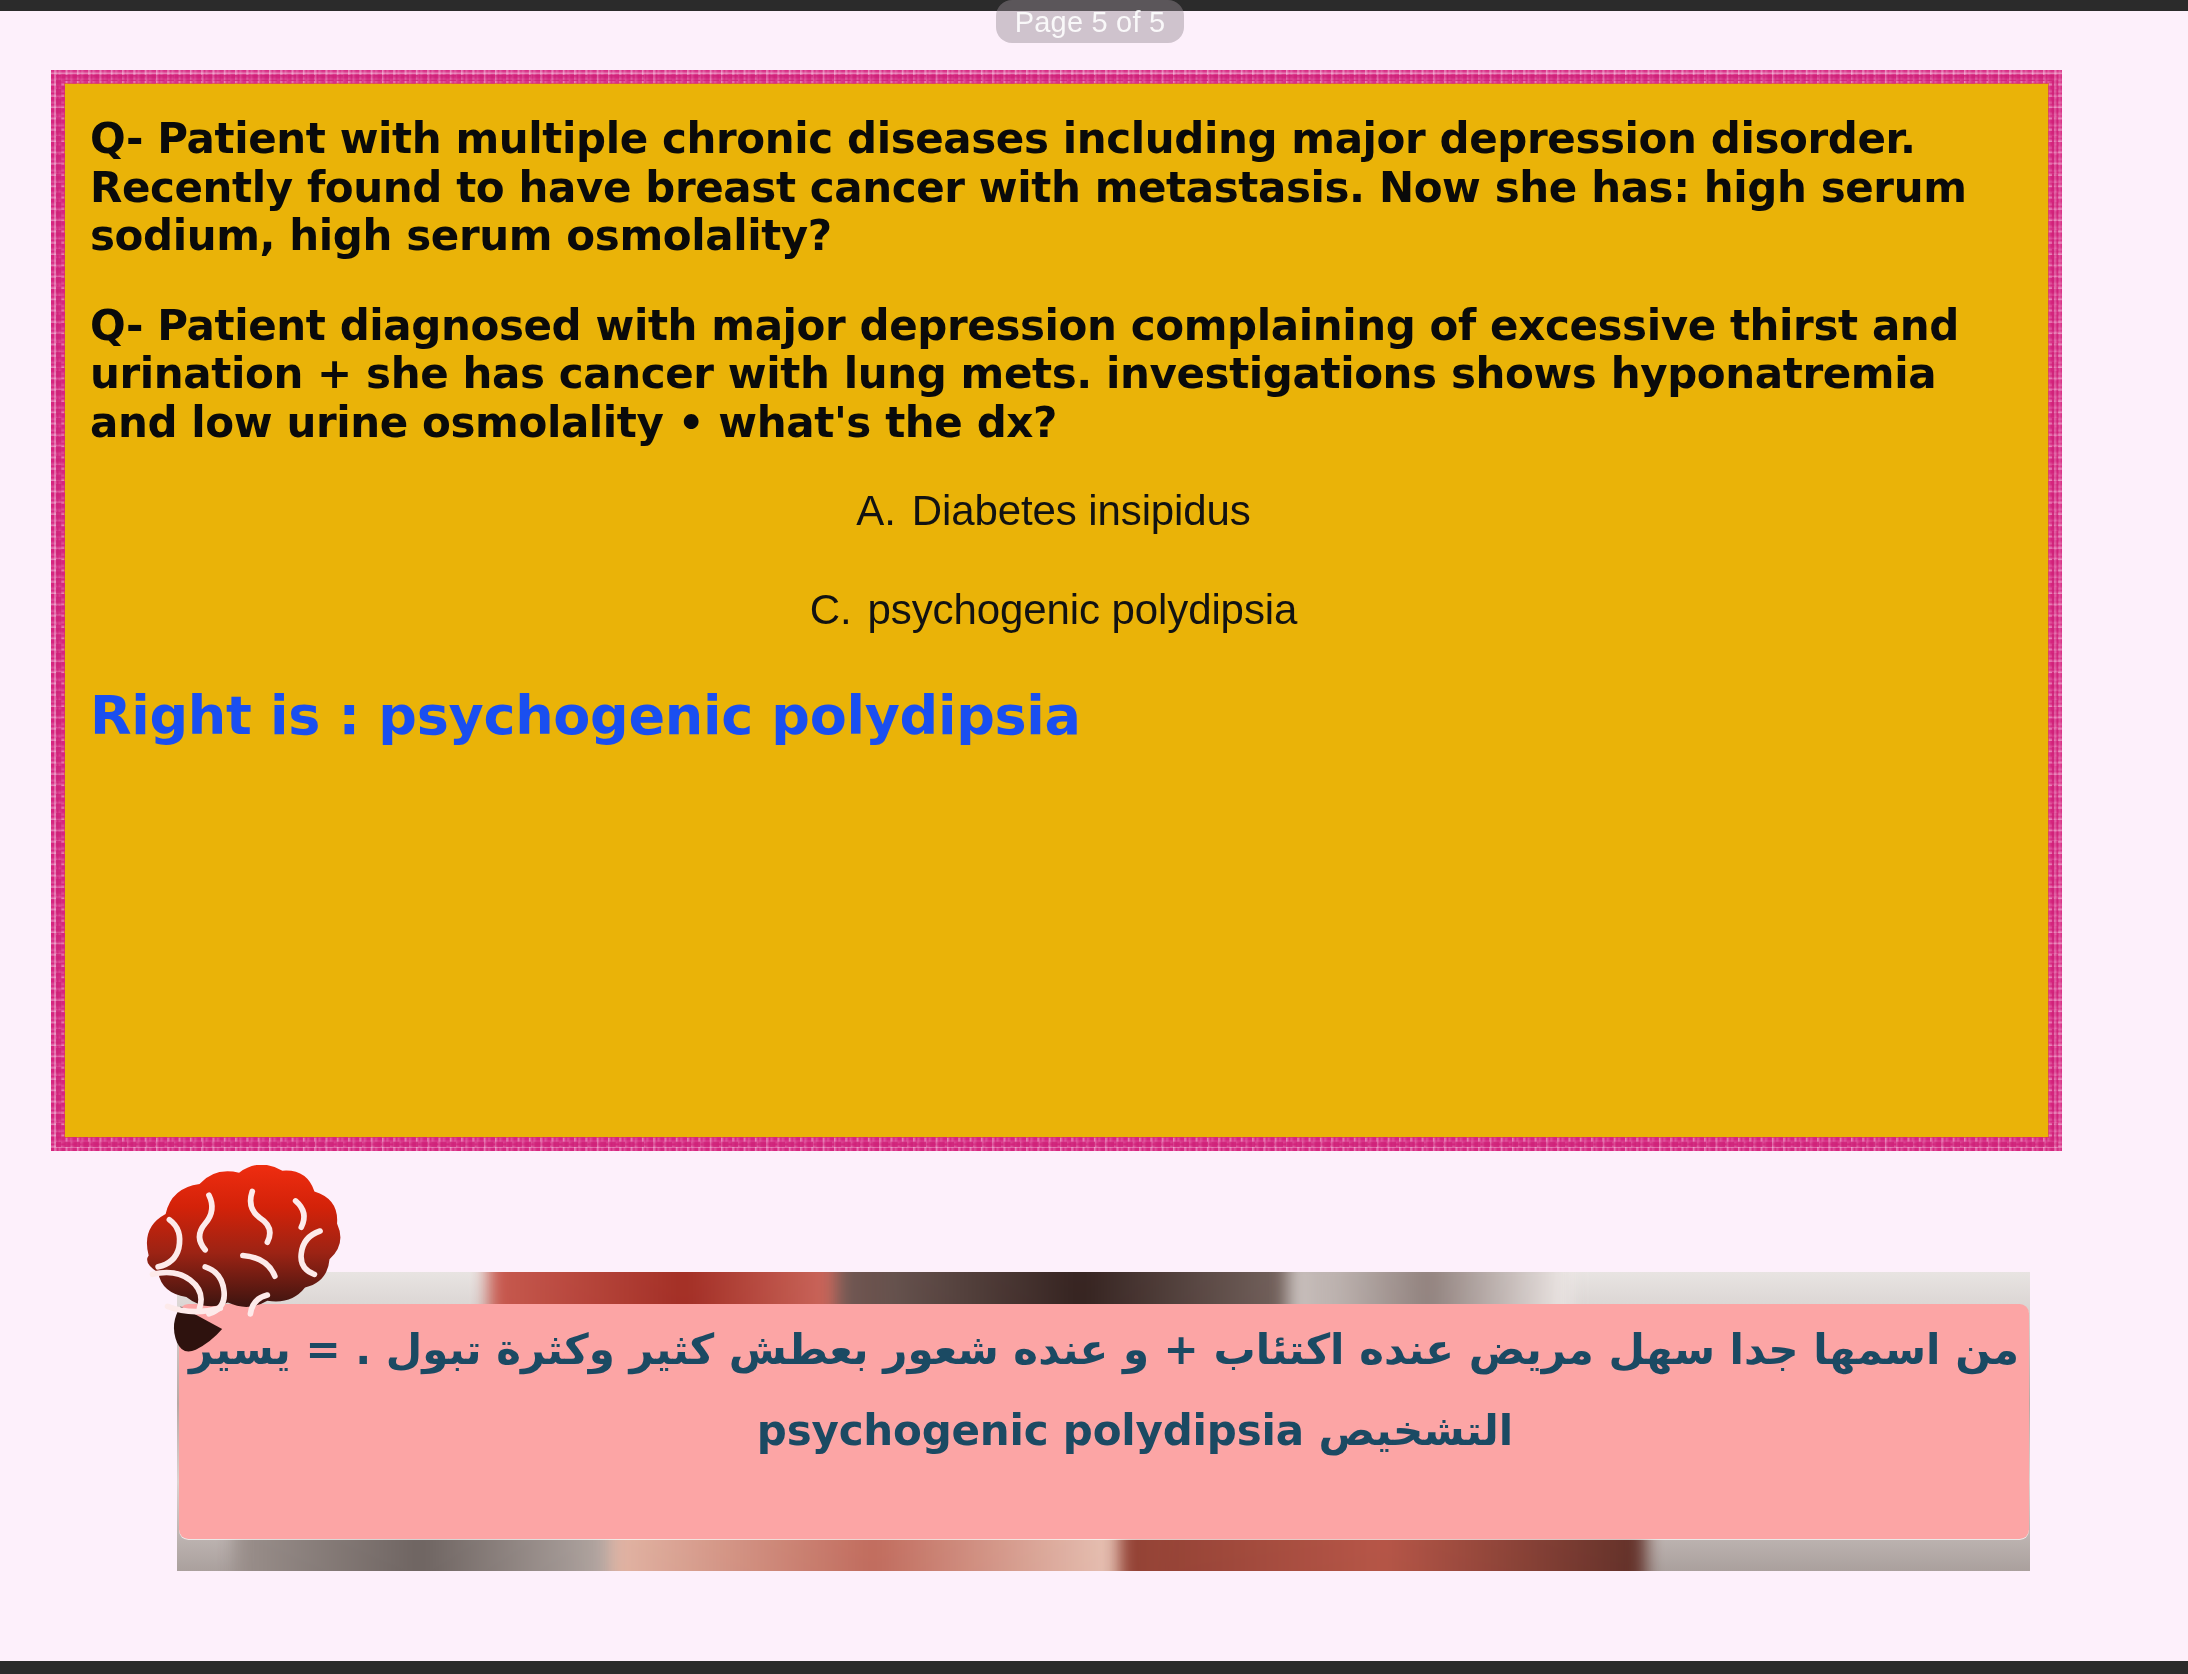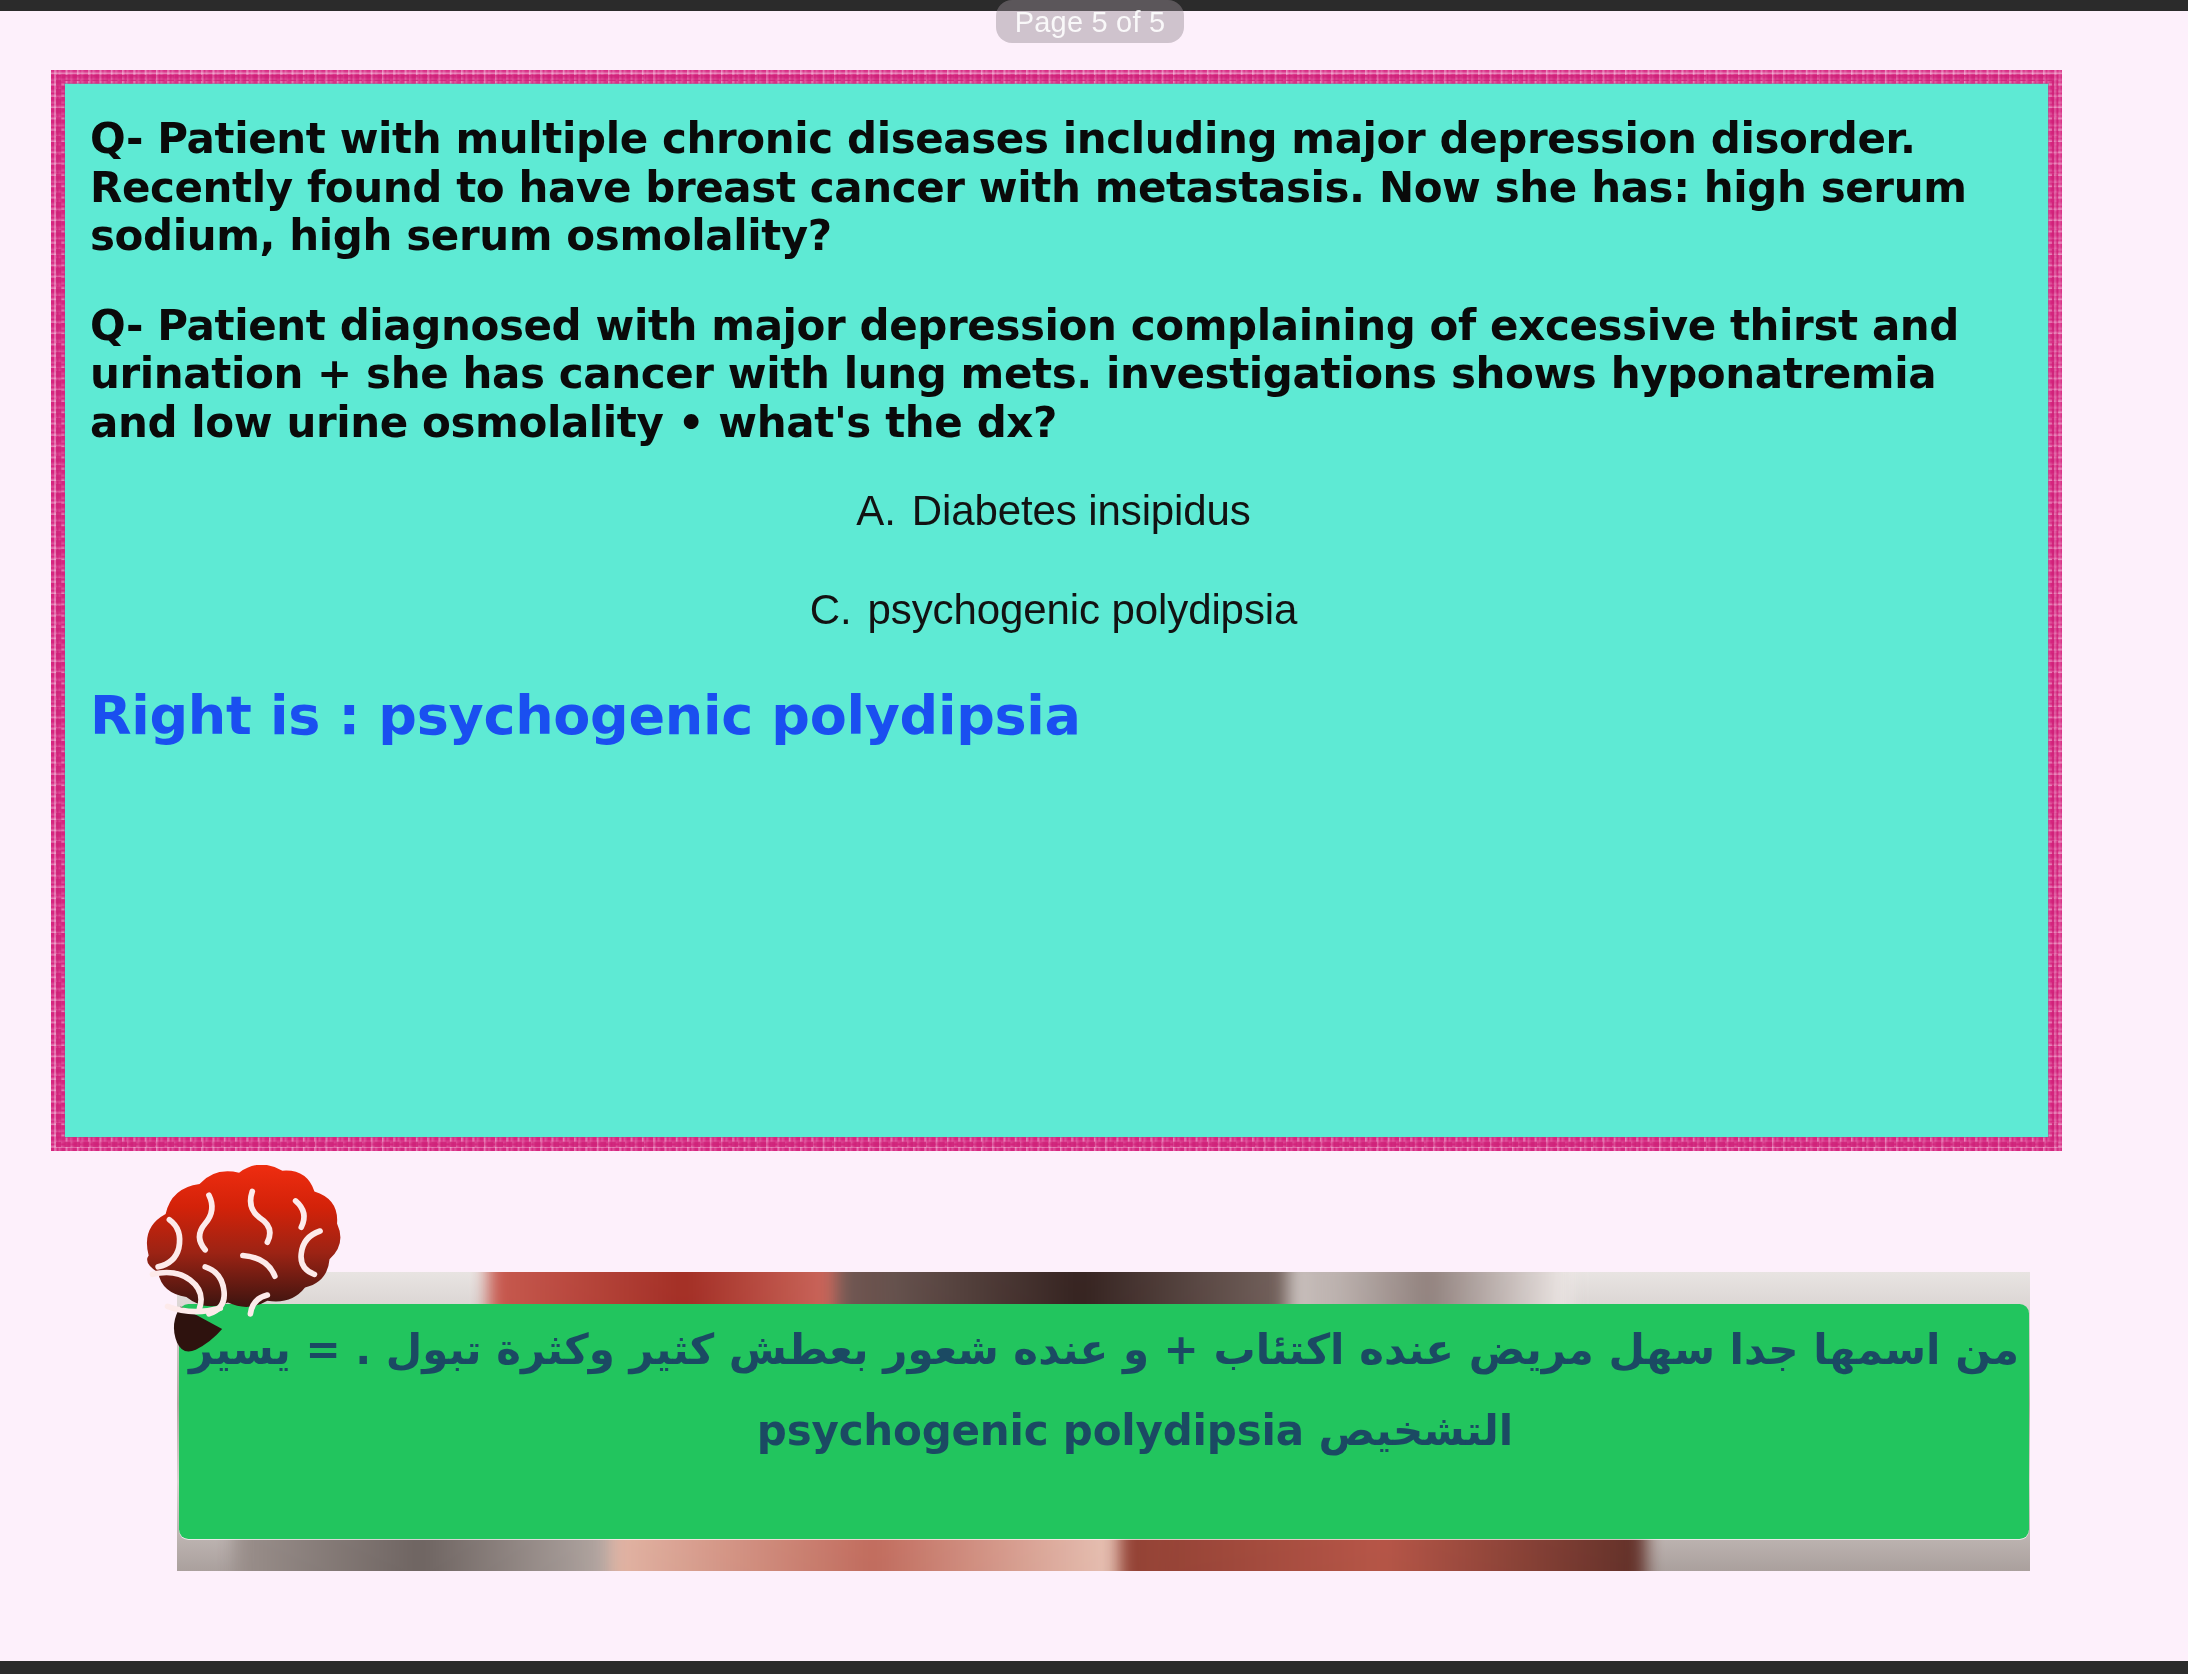--- a/index.html
+++ b/index.html
@@ -55,21 +55,21 @@
     margin-top:1.9px;
   }
 
   
   #question-box {
     position:absolute;
     left:64px;
     top:83px;
     width:1985px;
     height:1055px;
-    background:#5eead4;
+    background:#eab308;
     z-index:10;
   }
   
   #question-box::before {
     content:"";
     position:absolute;
     left:-13px; top:-13px; right:-13px; bottom:-13px;
     border:14px solid #d6257f;
     pointer-events:none;
     -webkit-mask-image:
@@ -170,21 +170,21 @@
   .ph5 { left:942px;top:234px; width:527px; height:94px; background:linear-gradient(90deg,#8d3a2d,#b75243,#5c2a22); }
   .ph6 { left:56px;  top:235px; width:377px; height:94px; background:linear-gradient(90deg,#9b908c,#6b615e,#b2a7a3); }
 
   
   #note-card {
     position:absolute;
     left:179px;
     top:122px;
     width:1850px;
     height:235px;
-    background:#22c55e;
+    background:#fca5a5;
     border-radius:9.4px;
     box-shadow:0 0.9px 0 rgba(255,255,255,.7);
   }
   .note-line {
     position:absolute;
     left:0;
     width:100%;
     text-align:center;
     direction:rtl;
     color:#1b4a63;

